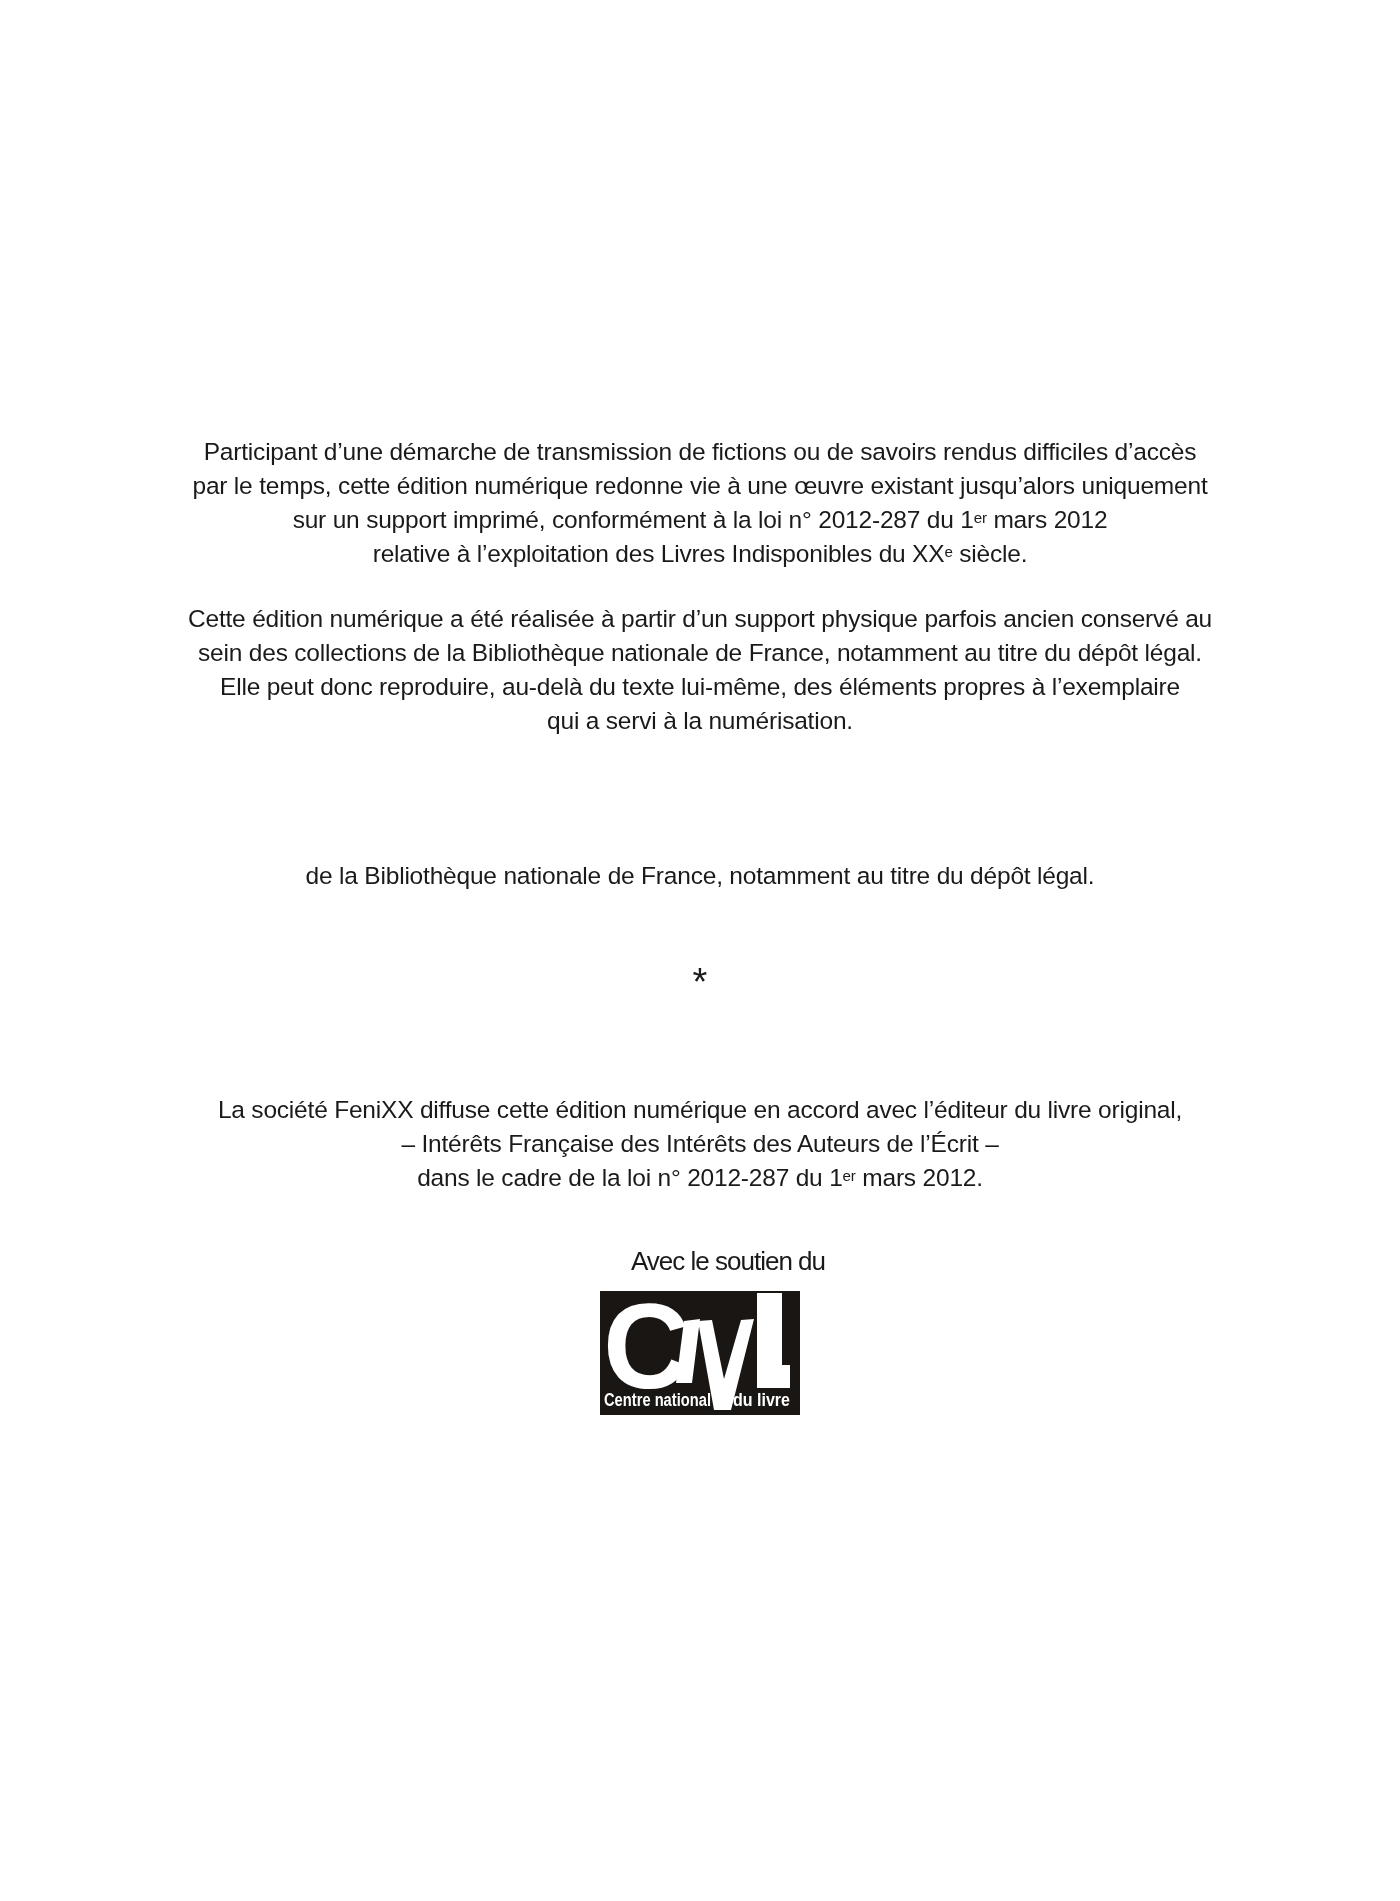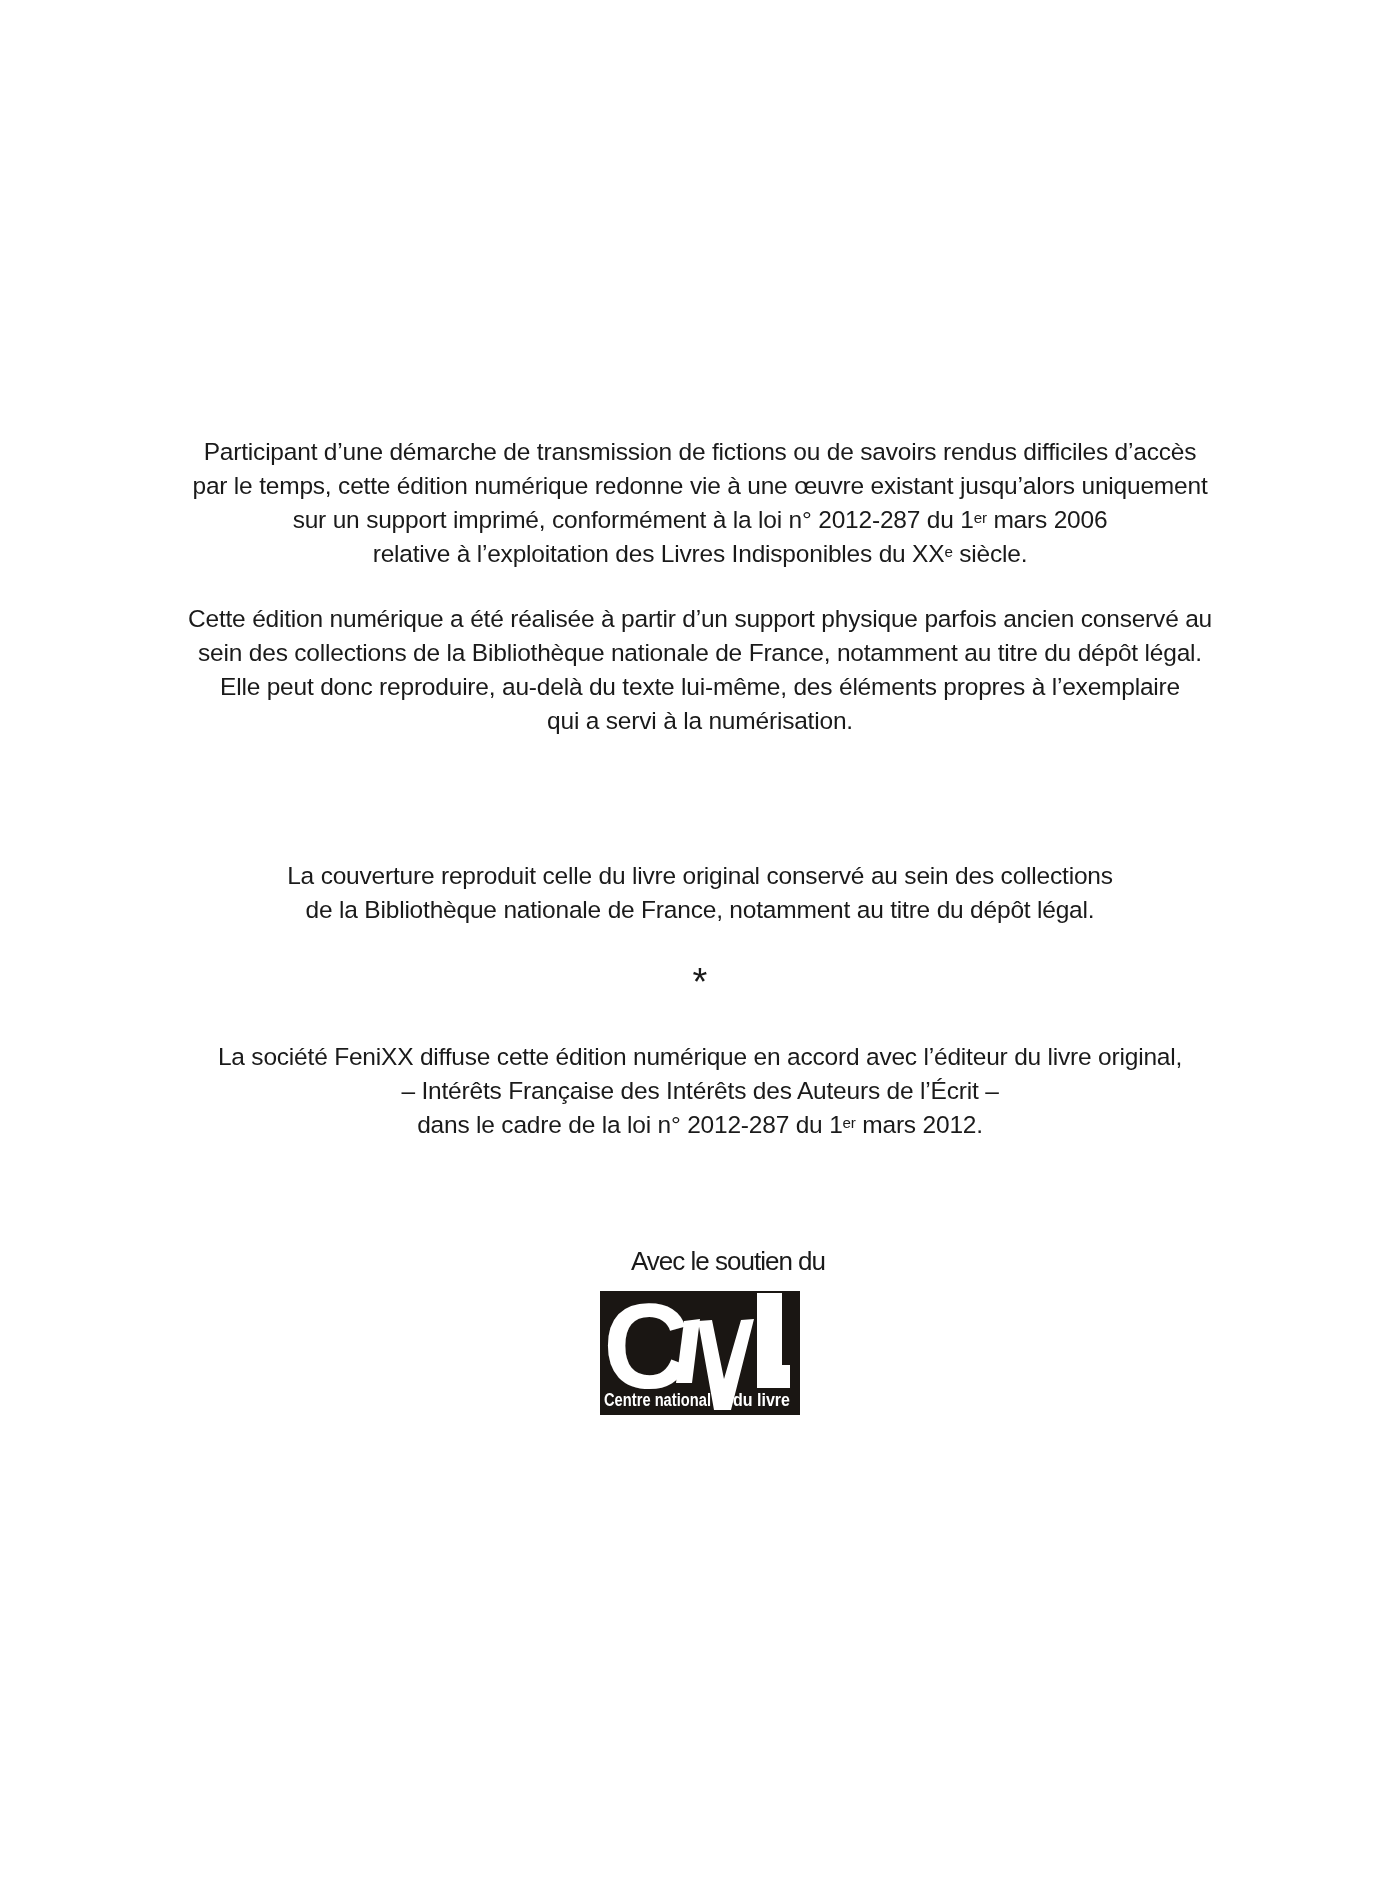--- a/index.html
+++ b/index.html
@@ -2,55 +2,54 @@
 <html><head>
 <meta charset="utf-8">
 <style>
   html,body{margin:0;padding:0}
   body{width:1400px;height:1901px;background:#ffffff;color:#1a1a1a;
        font-family:"Liberation Sans",sans-serif;}
   .page{position:relative;width:1400px;height:1901px;overflow:hidden;background:#ffffff;}
   .para{position:absolute;left:0;width:100%;text-align:center;
         font-size:24.5px;line-height:34px;letter-spacing:-0.2px;}
   .para sup{font-size:0.62em;vertical-align:0.34em;line-height:0;}
-  #p1{top:435px} #p2{top:602px} #p3{top:785px} #p4{top:859px} #p5{top:1040px}
+  #p1{top:435px} #p2{top:602px} #p3{top:785px} #p4{top:859px} #p5{top:1093px}
   .asterisk{position:absolute;top:965px;left:0;width:100%;text-align:center;
             font-size:38px;line-height:34px;}
   .support{position:absolute;top:1248px;left:0;width:100%;text-align:center;
            font-size:26px;line-height:26px;letter-spacing:-1px;padding-left:28px;}
   .logo-wrap{position:absolute;top:1291px;left:0;width:100%;
              display:flex;justify-content:center;}
   .cnl .big{font-family:"Liberation Sans",sans-serif;font-weight:bold;
             font-size:120px;fill:#ffffff;}
   .cnl .glyph{fill:#ffffff;}
   .cnl .small{font-family:"Liberation Sans",sans-serif;font-weight:bold;
               font-size:18px;fill:#ffffff;}
 </style>
 </head>
 <body>
 
 <div class="page">
 
   <section class="para" id="p1">
       <div><span>Participant d’une démarche de transmission de fictions ou de savoirs rendus difficiles d’accès</span></div>
       <div><span>par le temps, cette édition numérique redonne vie à une œuvre existant jusqu’alors uniquement</span></div>
-      <div><span>sur un support imprimé, conformément à la loi n° 2012-287 du 1</span><sup>er</sup><span> mars 2006</span></div>
+      <div><span>sur un support imprimé, conformément à la loi n° 2012-287 du 1</span><sup>er</sup><span> mars 2012</span></div>
       <div><span>relative à l’exploitation des Livres Indisponibles du XX</span><sup>e</sup><span> siècle.</span></div>
     </section>
 
   <section class="para" id="p2">
       <div><span>Cette édition numérique a été réalisée à partir d’un support physique parfois ancien conservé au</span></div>
       <div><span>sein des collections de la Bibliothèque nationale de France, notamment au titre du dépôt légal.</span></div>
       <div><span>Elle peut donc reproduire, au-delà du texte lui-même, des éléments propres à l’exemplaire</span></div>
       <div><span>qui a servi à la numérisation.</span></div>
     </section>
 
 
   <section class="para" id="p4">
-      <div><span>La couverture reproduit celle du livre original conservé au sein des collections</span></div>
       <div><span>de la Bibliothèque nationale de France, notamment au titre du dépôt légal.</span></div>
     </section>
 
   <div class="asterisk">*</div>
 
   <section class="para" id="p5">
       <div><span>La société FeniXX diffuse cette édition numérique en accord avec l’éditeur du livre original,</span></div>
       <div><span>– Intérêts Française des Intérêts des Auteurs de l’Écrit –</span></div>
       <div><span>dans le cadre de la loi n° 2012-287 du 1</span><sup>er</sup><span> mars 2012.</span></div>
     </section>

